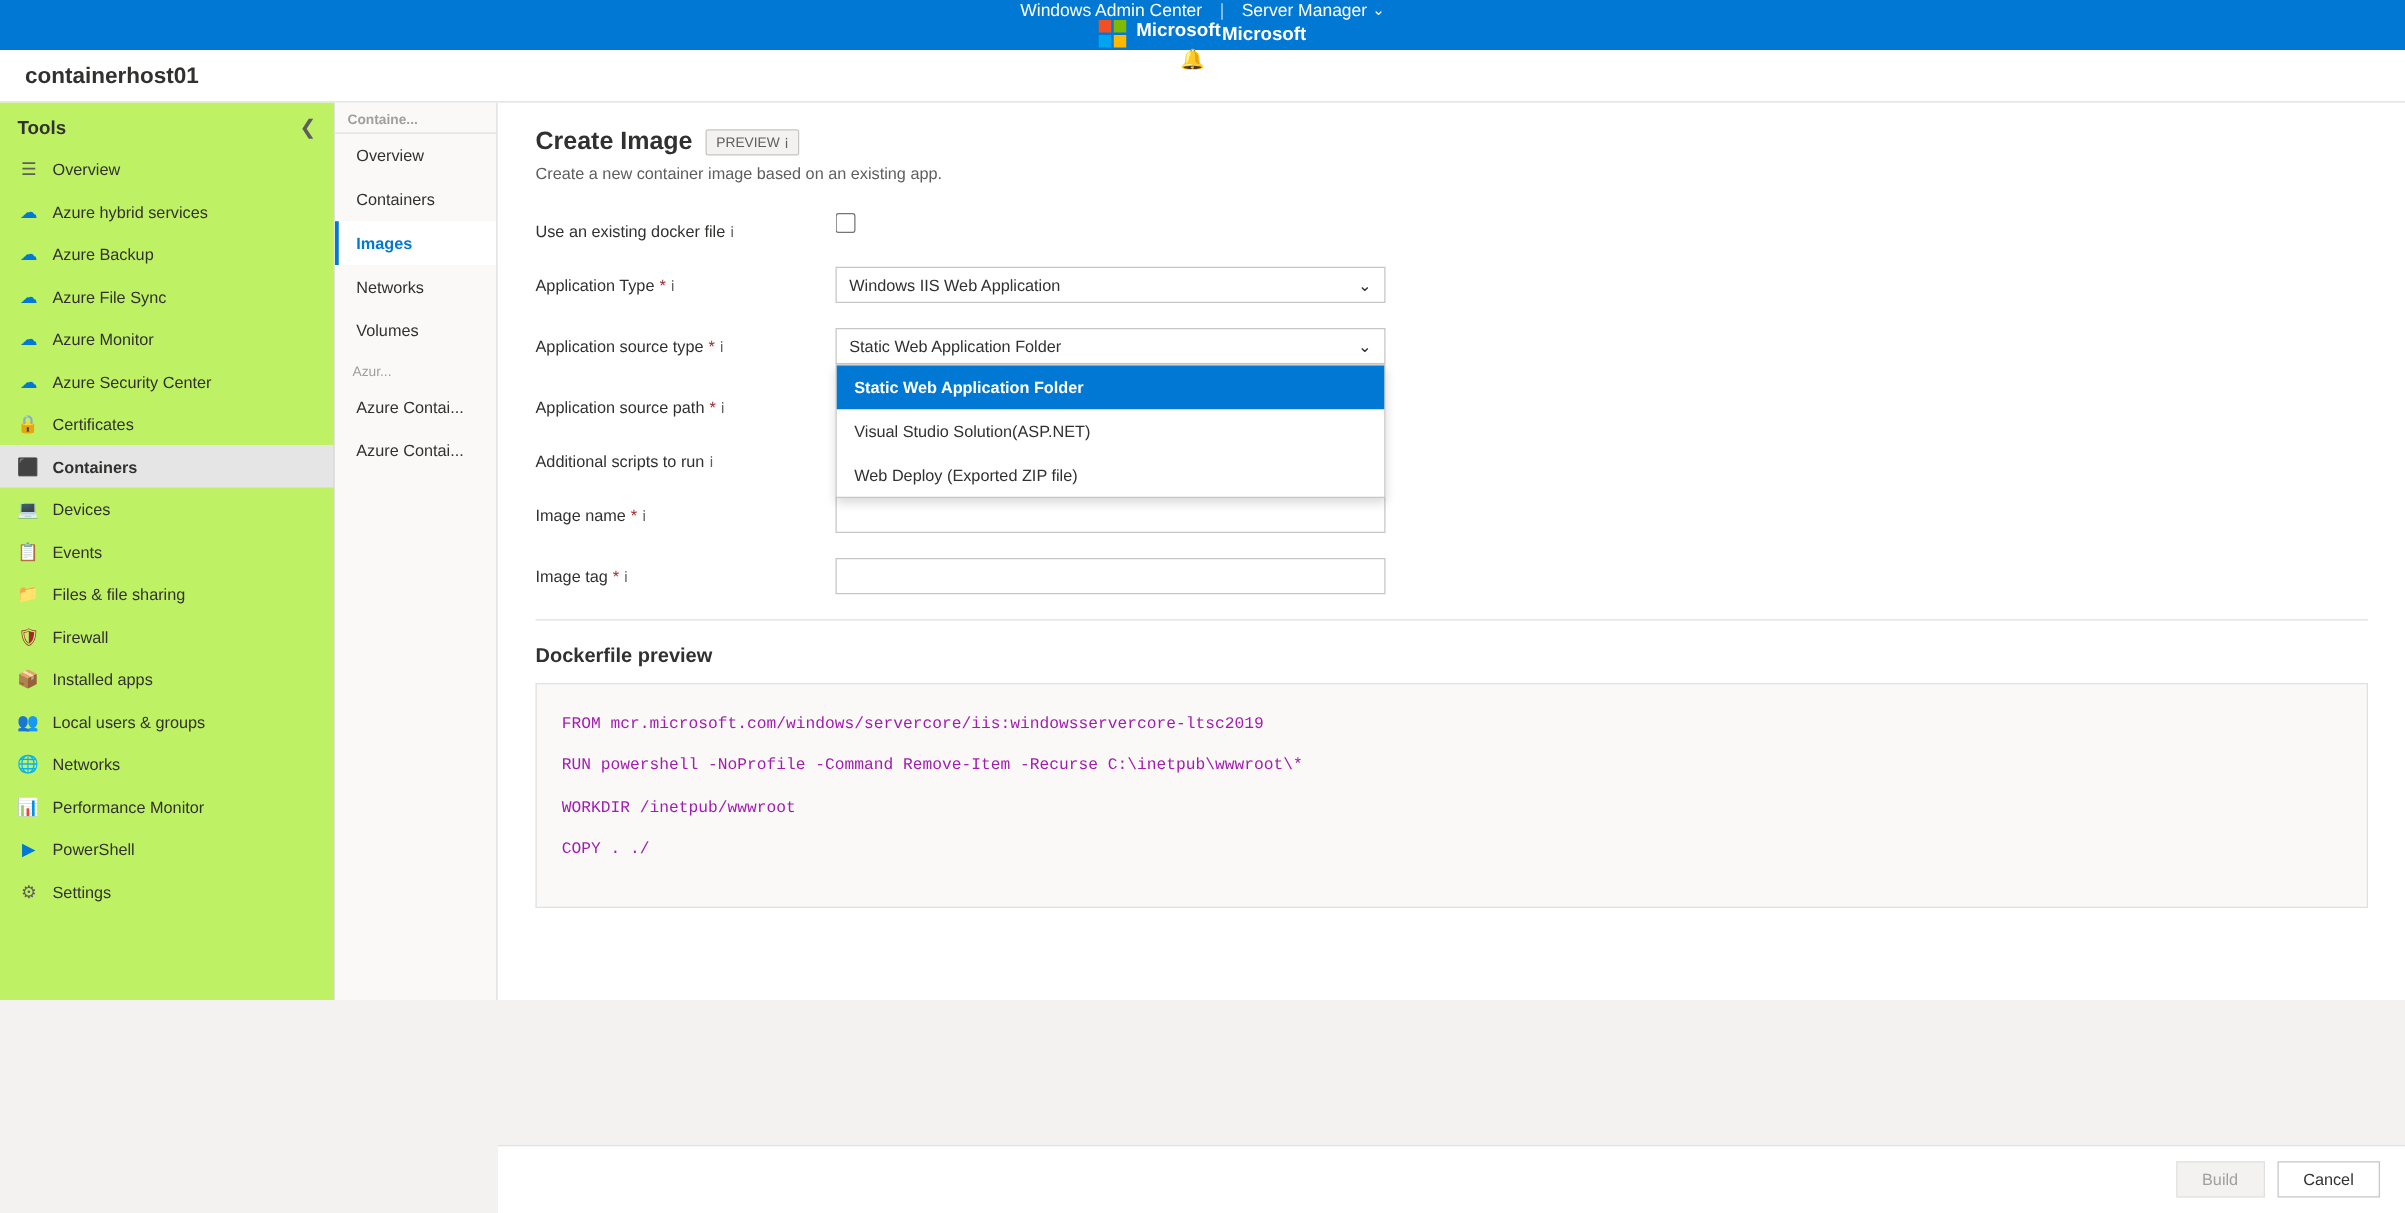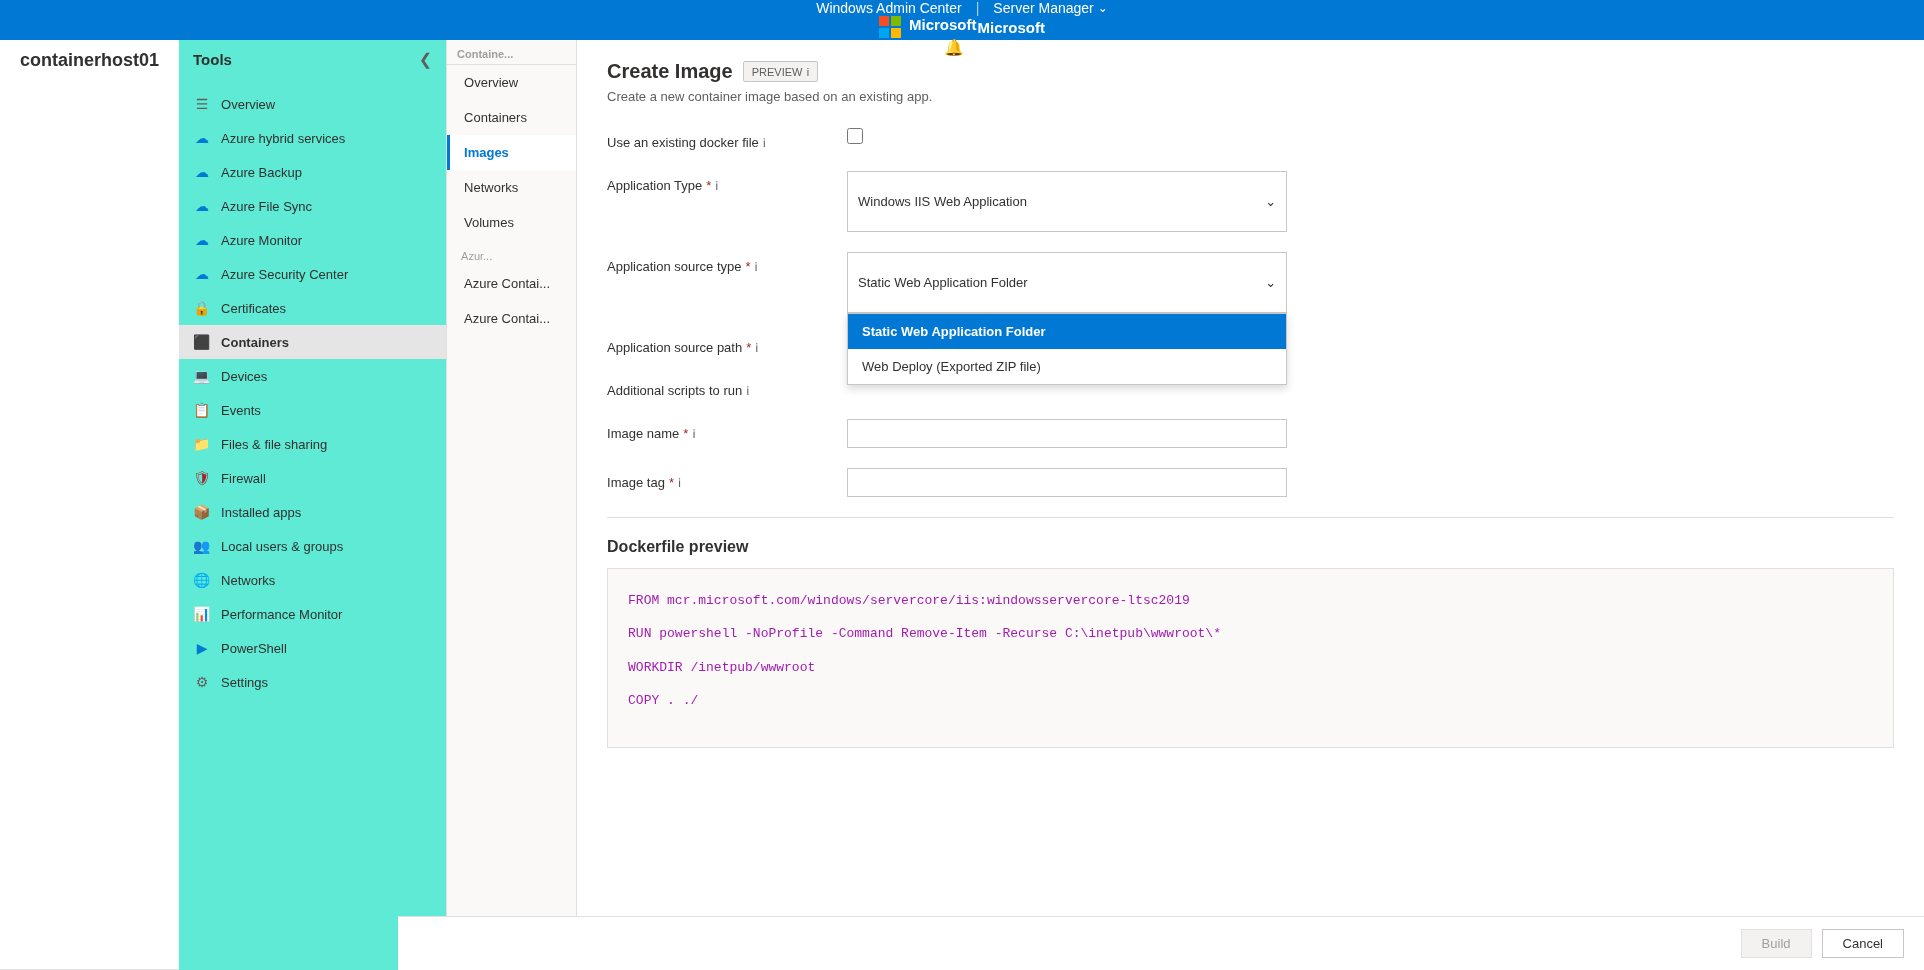--- a/index.html
+++ b/index.html
@@ -12,27 +12,27 @@
       position: fixed; top: 0; left: 0; right: 0; z-index: 100; flex-direction: column;
     }
     .topbar-left { display: flex; align-items: center; gap: 10px; font-size: 14px; font-weight: 500; }
     .topbar-divider { color: #aad3f2; margin: 0 4px; }
     .topbar-center { display: flex; align-items: center; gap: 1px; font-size: 15px; font-weight: 600; }
     .ms-logo { display: flex; gap: 2px; }
     .topbar-right { display: flex; align-items: center; gap: 16px; font-size: 16px; }
     .topbar-right span { cursor: pointer; }
 
     
-    .app-layout { display: flex; flex-direction: row; height: 970px; padding-top: 40px; }
+    .app-layout { display: flex; flex-direction: column; height: 800px; padding-top: 40px; }
     .app-header { background: #fff; padding: 10px 20px; border-bottom: 1px solid #e0e0e0; }
     .app-header h1 { font-size: 18px; font-weight: 700; color: #323130; }
     .app-body { display: flex; flex: 1; overflow: hidden; }
 
     
-    .sidebar { width: 268px; background: #5eead4; border-right: 1px solid #e0e0e0; display: flex; flex-direction: column; overflow: hidden; flex-shrink: 0; gap: 12px; }
+    .sidebar { width: 268px; background: #bef264; border-right: 1px solid #e0e0e0; display: flex; flex-direction: column; overflow: hidden; flex-shrink: 0; }
     .sidebar-header { display: flex; align-items: center; justify-content: space-between; padding: 10px 14px 6px; }
     .sidebar-search { padding: 6px 10px; }
     .sidebar-search-input { width: 100%; border: 1px solid #c8c6c4; border-radius: 2px; padding: 5px 28px 5px 8px; font-size: 13px; outline: none; position: relative; }
     .sidebar-search-wrap { position: relative; }
     .sidebar-search-wrap .search-icon { position: absolute; right: 8px; top: 50%; transform: translateY(-50%); color: #605e5c; font-size: 14px; }
     .sidebar-nav { overflow-y: auto; flex: 1; padding-bottom: 10px; }
     .nav-item { display: flex; align-items: center; gap: 10px; padding: 8px 14px; cursor: pointer; color: #323130; font-size: 13px; }
     .nav-item.active { background: #e5e5e5; font-weight: 600; }
     .nav-item .nav-icon { width: 18px; height: 18px; display: flex; align-items: center; justify-content: center; font-size: 14px; flex-shrink: 0; }
 
@@ -66,21 +66,21 @@
     .form-label .required { color: #a4262c; }
     .form-label .info-icon { color: #605e5c; font-size: 12px; cursor: pointer; }
     .form-control { flex: 1; max-width: 440px; }
 
     
     .checkbox-wrap { display: flex; align-items: center; }
     .checkbox-wrap input[type=checkbox] { width: 16px; height: 16px; cursor: pointer; }
 
     
     .dropdown { position: relative; width: 440px; }
-    .dropdown-trigger { display: flex; align-items: center; justify-content: space-between; border: 1px solid #c8c6c4; padding: 22px 10px; background: #fff; cursor: pointer; font-size: 13px; color: #323130; }
+    .dropdown-trigger { display: flex; align-items: center; justify-content: space-between; border: 1px solid #c8c6c4; padding: 6px 10px; background: #fff; cursor: pointer; font-size: 13px; color: #323130; }
     .dropdown-menu { position: absolute; top: 100%; left: 0; right: 0; background: #fff; border: 1px solid #c8c6c4; box-shadow: 0 4px 8px rgba(0,0,0,0.15); z-index: 200; }
     .dropdown-option { padding: 10px 14px; cursor: pointer; font-size: 13px; color: #323130; }
     .dropdown-option.selected { background: #0078d4; color: #fff; font-weight: 600; }
 
     
     .text-input { width: 440px; border: 1px solid #c8c6c4; padding: 6px 10px; font-size: 13px; outline: none; }
 
     
     .dockerfile-section { margin-top: 10px; border-top: 1px solid #e0e0e0; padding-top: 20px; }
     .dockerfile-title { font-size: 16px; font-weight: 600; color: #323130; margin-bottom: 12px; }
@@ -285,20 +285,21 @@
           </div>
           <div class="form-control">
             <div class="dropdown" id="source-type-dropdown">
               <div class="dropdown-trigger">
                 <span>Static Web Application Folder</span>
                 <span>⌄</span>
               </div>
               <div class="dropdown-menu" id="source-dropdown-menu">
 
               <div class="dropdown-option selected">Static Web Application Folder</div>
+                  <div class="dropdown-option">Visual Studio Solution(ASP.NET)</div>
                   <div class="dropdown-option">Web Deploy (Exported ZIP file)</div>
                 </div>
             </div>
           </div>
         </div>
 
         <div class="form-row">
           <div class="form-label">
             <span>Application source path</span>
             <span class="required">*</span>

